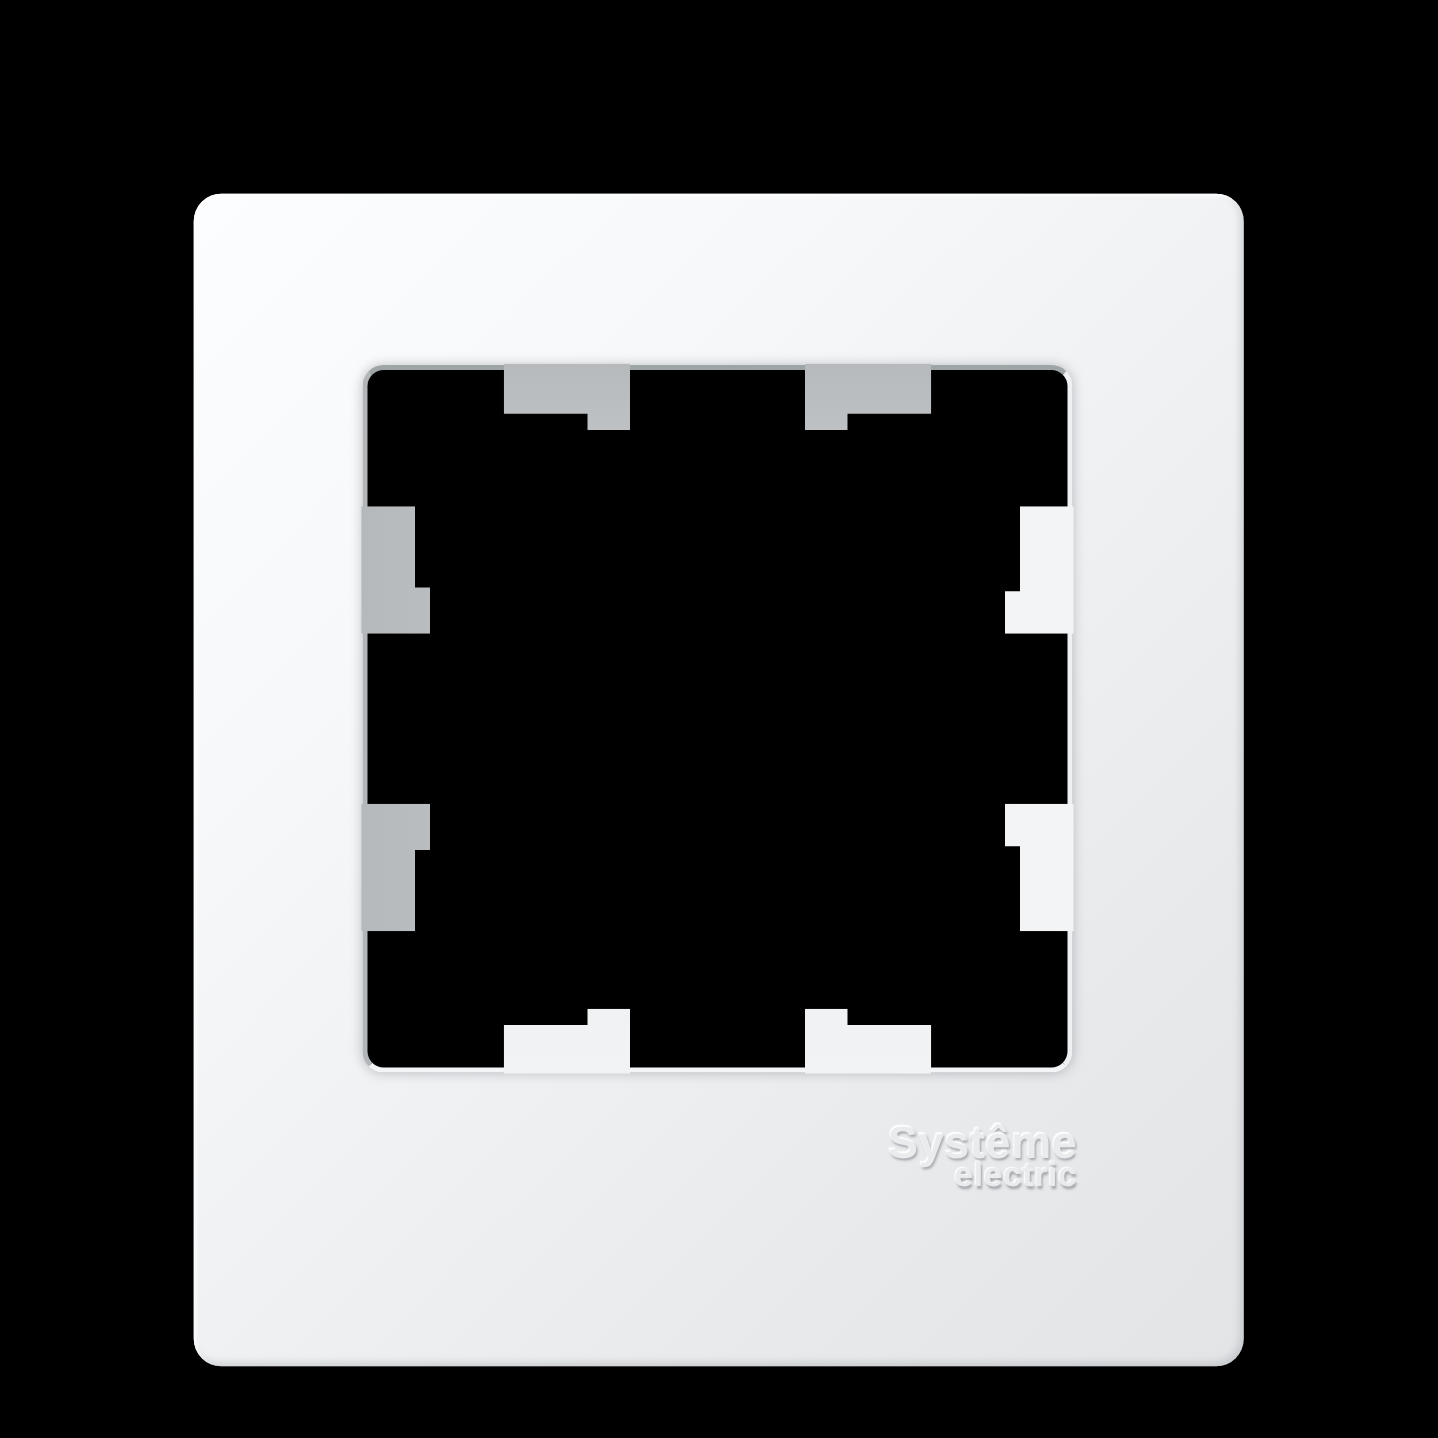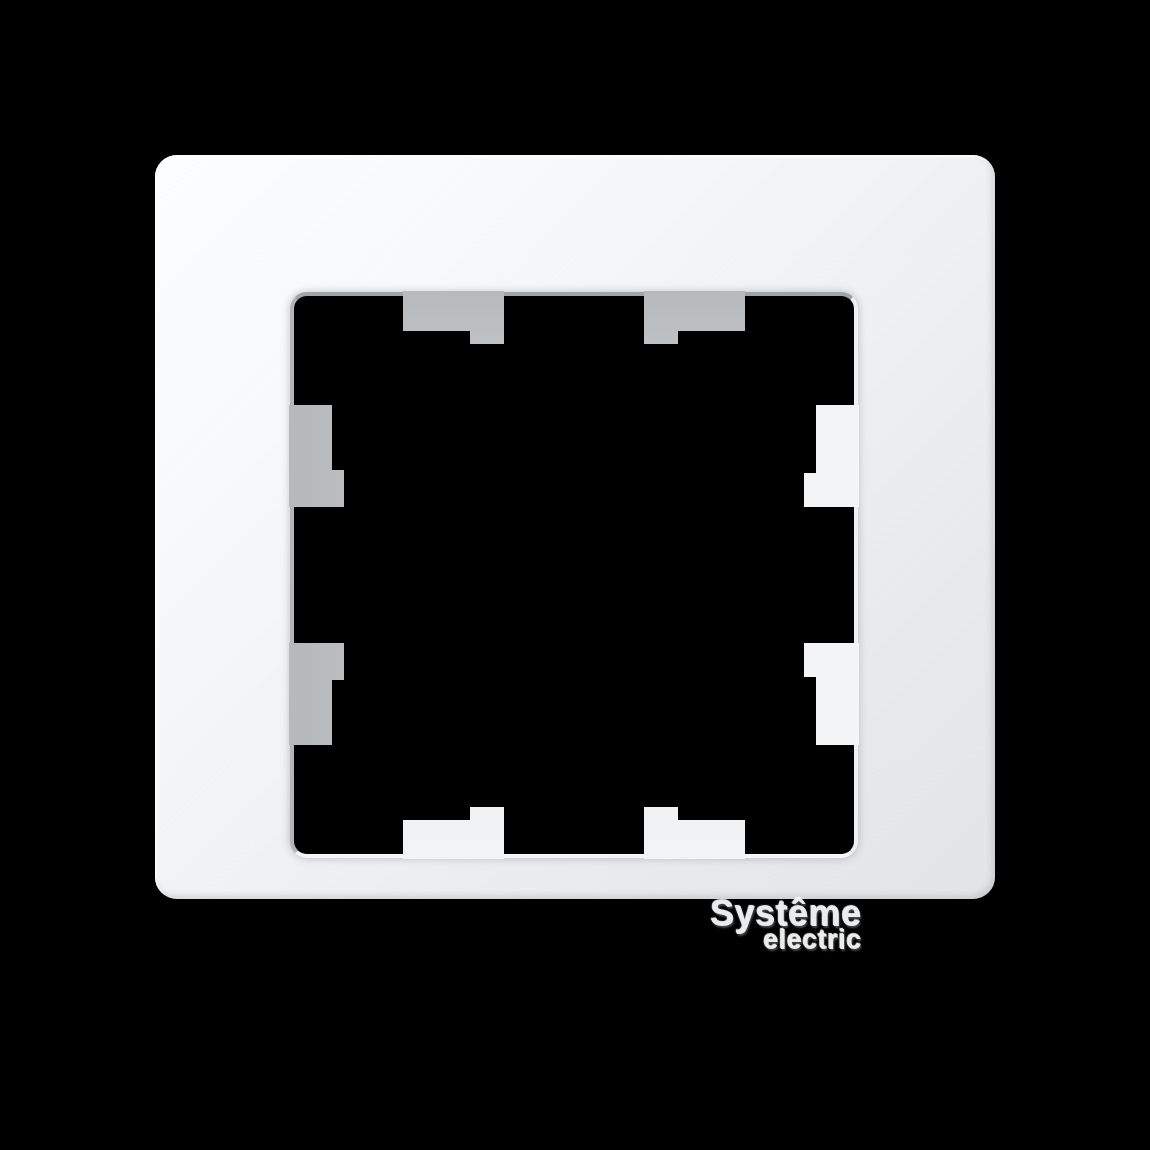--- a/index.html
+++ b/index.html
@@ -18,21 +18,21 @@
     height: 1150px;
     background: #000000;
   }
 
   
   .frame {
     position: absolute;
     left: 155px;
     top: 155px;
     width: 840px;
-    height: 744px;
+    height: 938px;
     border-radius: 22px;
     background:
       linear-gradient(135deg, #fcfdfe 0%, #f7f8fa 28%, #eef0f2 55%, #e7e9eb 78%, #e2e4e6 100%);
     box-shadow:
       inset 2px 2px 3px rgba(255,255,255,0.95),
       inset -3px -3px 6px rgba(150,155,160,0.35);
   }
 
   
   .opening {

